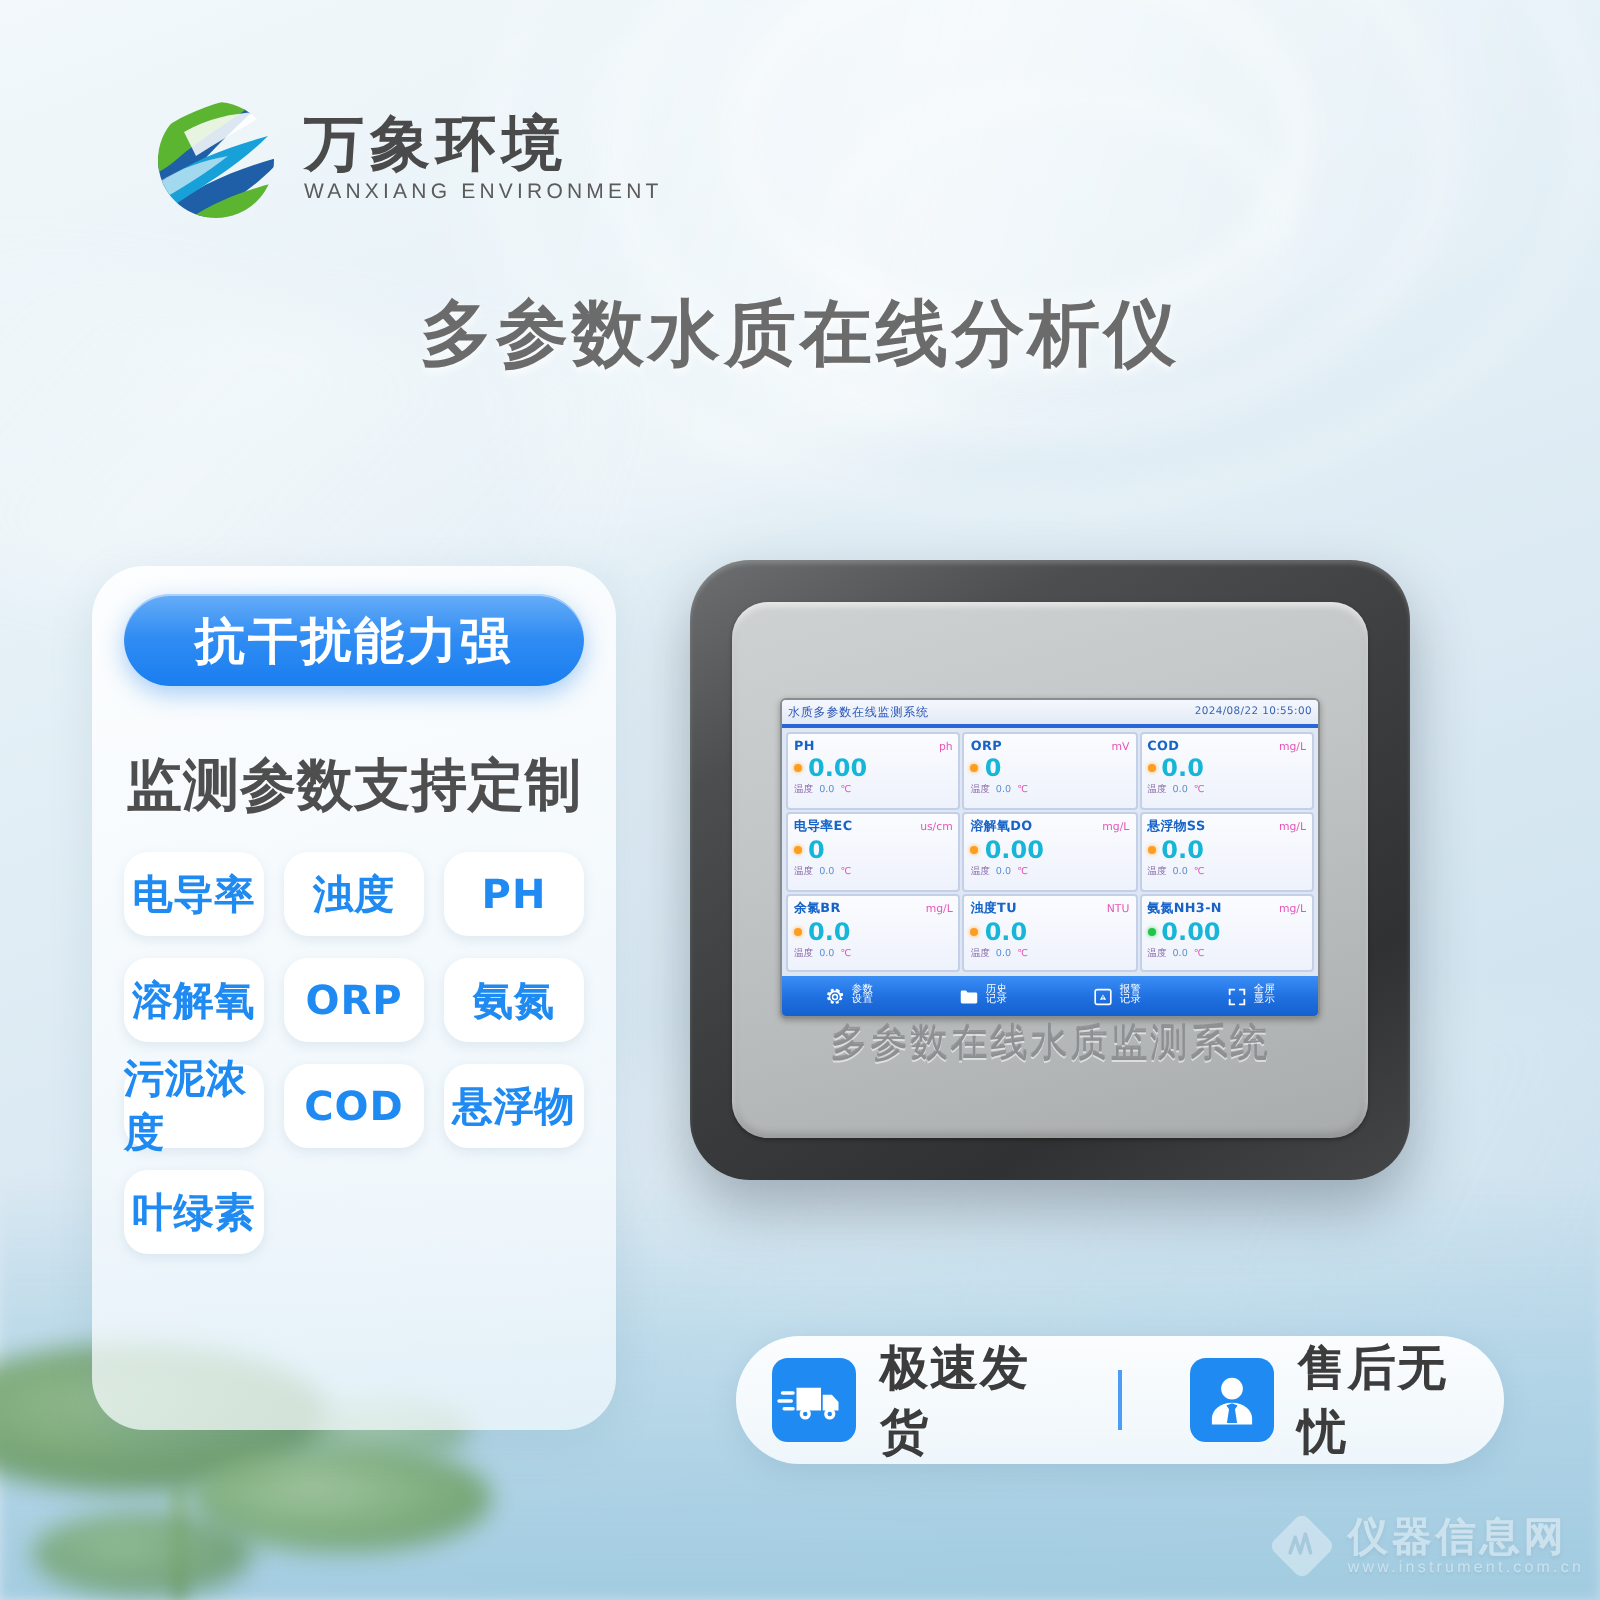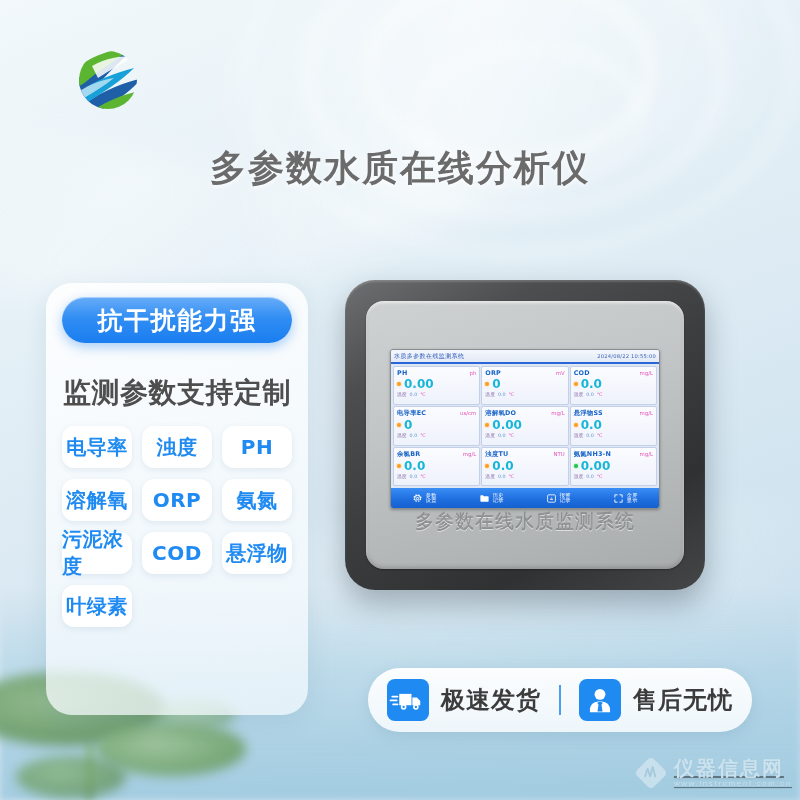--- a/index.html
+++ b/index.html
@@ -187,37 +187,37 @@
     text-shadow: 0 1px 0 rgba(255,255,255,.55), 0 -1px 0 rgba(0,0,0,.18);
     font-family: "DejaVu Sans", "Liberation Sans", sans-serif;
   }
 
   
   #service-bar {
     position: absolute; left: 368px; top: 668px; width: 384px; height: 64px;
     background: linear-gradient(180deg, rgba(255,255,255,.94) 0%, rgba(247,251,254,.88) 100%);
     border-radius: 32px; z-index: 6;
     box-shadow: 0 4px 14px rgba(100,140,170,.20);
-    display: flex; align-items: center; justify-content: center; gap: 0;
+    display: flex; align-items: center; justify-content: center; gap: 16px;
   }
   .service-item { display: flex; align-items: center; gap: 12px; padding: 0 18px; }
   .service-ico { width: 42px; height: 42px; flex: 0 0 42px; }
   .service-text {
     font-size: 24px; font-weight: bold; color: #3c3c3c; letter-spacing: 1px;
     font-family: "DejaVu Sans", "Liberation Sans", sans-serif;
   }
   #service-divider { width: 2px; height: 30px; background: #2f8cf3; opacity: .85; }
 
   
   #watermark {
     position: absolute; right: 8px; bottom: 10px; z-index: 7;
     display: flex; align-items: center; gap: 6px; opacity: .42;
   }
   #wm-mark { width: 34px; height: 34px; flex: 0 0 34px; }
-  #wm-text { display: flex; flex-direction: column; gap: 2px; text-decoration: underline; }
+  #wm-text { display: flex; flex-direction: column; gap: 2px; }
   .wm-cn { font-size: 20px; font-weight: bold; color: #ffffff; letter-spacing: 2px;
     text-shadow: 0 1px 2px rgba(120,150,170,.55);
     font-family: "DejaVu Sans", "Liberation Sans", sans-serif; line-height: 1; }
   .wm-en { font-size: 8px; color: #ffffff; letter-spacing: 1.6px; line-height: 1;
     text-shadow: 0 1px 1px rgba(120,150,170,.5); }
 </style>
 </head>
 <body>
 
 <div id="bg">
@@ -247,20 +247,24 @@
     <g clip-path="url(#globeClip)">
       <path d="M-6 40 C 10 18, 34 10, 54 4 C 40 18, 30 26, 16 44 C 8 52, 2 54, -6 56 Z" fill="#1e5fa8"></path>
       <path d="M-6 26 C 12 8, 34 2, 58 -2 C 42 12, 28 18, 12 32 C 4 39, -2 40, -6 42 Z" fill="#5cb531"></path>
       <path d="M4 60 C 22 44, 44 36, 66 30 C 52 46, 38 54, 20 66 Z" fill="#1e5fa8"></path>
       <path d="M10 68 C 26 54, 48 46, 68 42 C 54 56, 40 62, 24 72 Z" fill="#5cb531"></path>
       <path d="M-4 50 C 14 34, 36 26, 58 20 C 44 34, 30 42, 12 54 C 6 58, 0 58, -4 58 Z" fill="#18a0d8"></path>
       <path d="M16 18 C 30 10, 44 8, 58 8 C 46 16, 34 22, 22 30 Z" fill="#ffffff" opacity="0.85"></path>
       <path d="M2 44 C 14 36, 26 32, 38 30 C 28 38, 18 44, 8 50 Z" fill="#ffffff" opacity="0.6"></path>
     </g>
   </svg>
+  <div id="logo-text">
+    <div class="brand-cn">万象环境</div>
+    <div class="brand-en">WANXIANG ENVIRONMENT</div>
+  </div>
 </div>
 
 <div id="headline">多参数水质在线分析仪</div>
 
 <div id="feature-card">
   <div id="highlight-pill">抗干扰能力强</div>
   <div id="subtitle">监测参数支持定制</div>
   <div id="param-grid">
     <div class="param-chip">电导率</div>
     <div class="param-chip">浊度</div>

